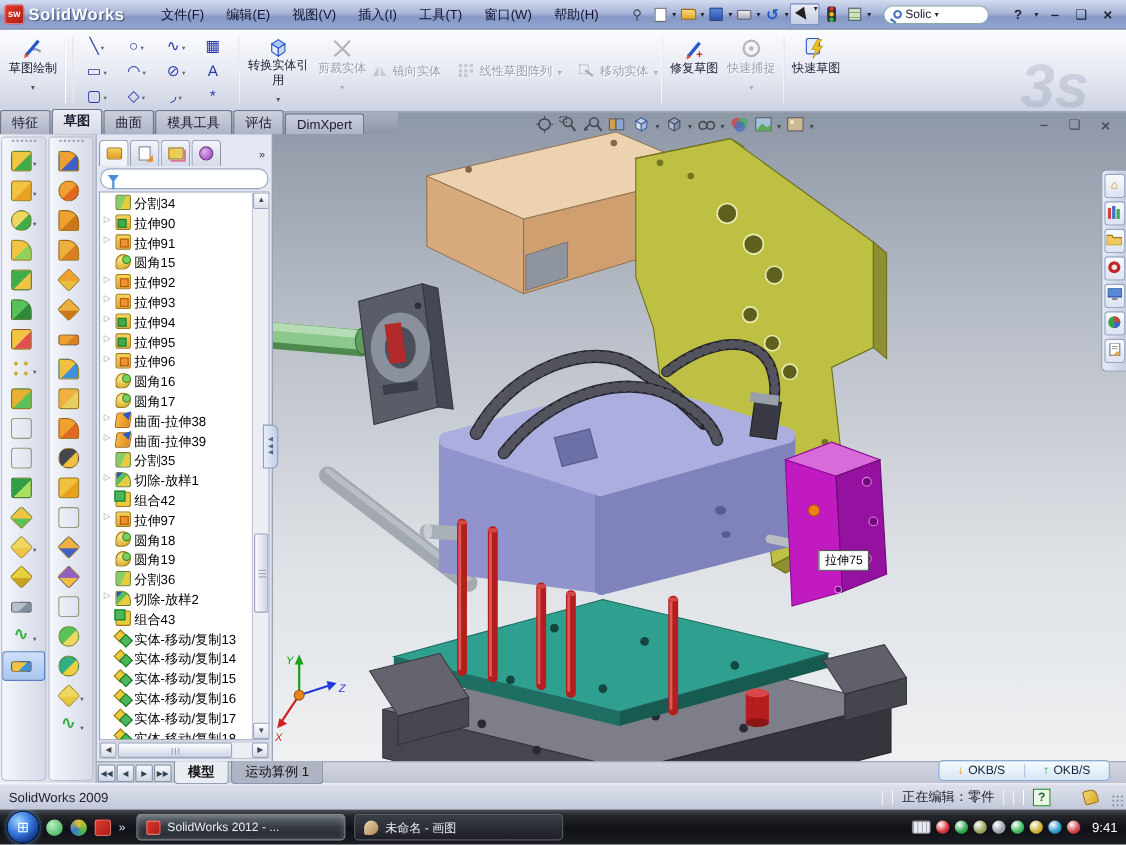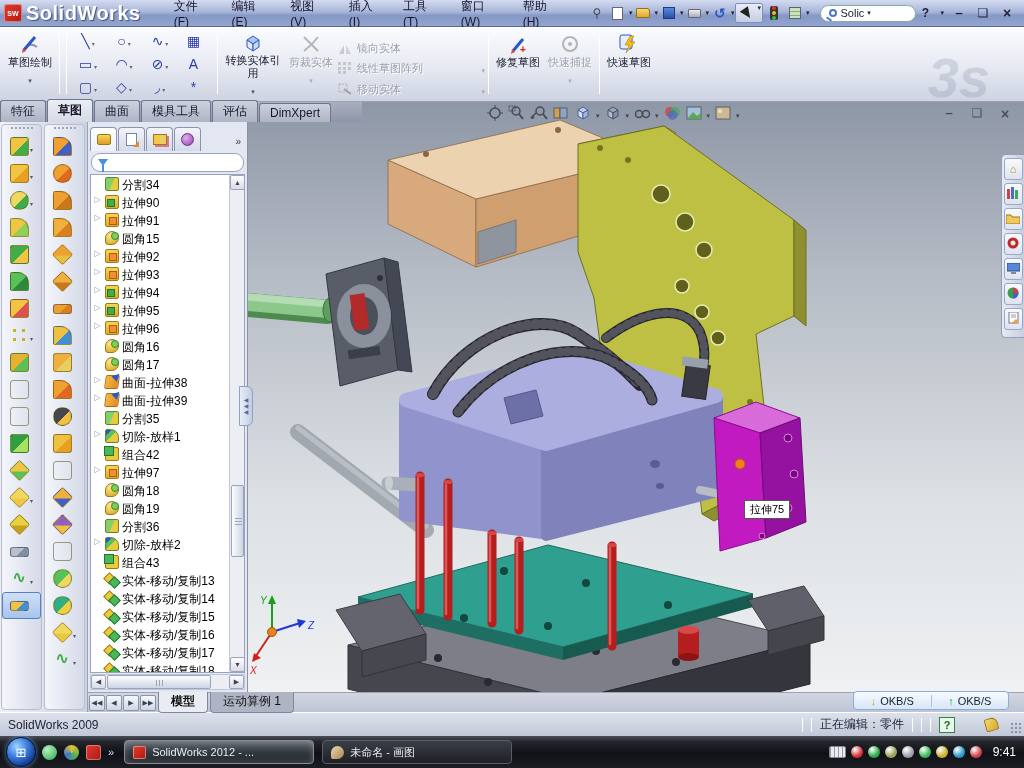--- a/index.html
+++ b/index.html
@@ -7,21 +7,21 @@
   #screen{position:relative;width:1024px;height:768px;background:#c8ccd8;overflow:hidden;}
 
   
   #titlebar{position:absolute;left:0;top:0;width:1024px;height:27px;
     background:linear-gradient(180deg,#d3dbf0 0%,#a9b6d8 45%,#8598c6 60%,#93a5ce 100%);
     display:flex;align-items:center;border-bottom:1px solid #5a6a96;}
   .logo{display:flex;align-items:center;gap:4px;padding:0 10px 0 4px;}
   .logo-cube{width:18px;height:18px;background:linear-gradient(135deg,#e23a2e 0%,#b01c14 100%);
     border-radius:3px;color:#fff;font-size:7px;font-weight:bold;display:flex;align-items:center;justify-content:center;
     box-shadow:inset 0 0 0 1px rgba(255,255,255,.4);}
-  .logo-text{color:#fff;font-size:20px;font-weight:bold;text-shadow:1px 1px 1px #44507a;letter-spacing:.5px;}
+  .logo-text{color:#fff;font-size:15px;font-weight:bold;text-shadow:1px 1px 1px #44507a;letter-spacing:.5px;}
   #menubar{display:flex;gap:2px;margin-left:14px;}
   .menu-item{font-size:12px;color:#14142e;padding:3px 9px;border-radius:2px;cursor:default;}
   .tb-icons{display:flex;align-items:center;gap:1px;margin-left:16px;}
   .tbi{width:20px;height:18px;display:flex;align-items:center;justify-content:center;font-size:12px;border-radius:2px;}
   .tbi .pg{width:11px;height:13px;background:#fff;border:1px solid #667;}
   .tbi .fold{width:14px;height:10px;background:linear-gradient(#f8d878,#e0a830);border:1px solid #96700e;border-radius:1px 3px 1px 1px;}
   .tbi .dsk{width:12px;height:12px;background:linear-gradient(#5a8ae0,#2850a8);border:1px solid #1c3c80;}
   .tbi .prn{width:13px;height:9px;background:linear-gradient(#eee,#aab);border:1px solid #667;border-radius:1px;}
   .tbi .undo{color:#2858c8;font-size:14px;font-weight:bold;}
   .tbi .sel{width:0;height:0;border-left:5px solid transparent;border-right:5px solid transparent;border-top:11px solid #222;transform:rotate(-35deg);}
@@ -50,21 +50,21 @@
   .cbtn .cico{height:24px;display:flex;align-items:center;justify-content:center;}
   .clbl{font-size:11px;line-height:13px;text-align:center;color:#1c1c30;}
   .cbtn.dis .clbl{color:#9ba0ae;text-shadow:1px 1px 0 #fff;}
   .cbtn.dis .cico{filter:grayscale(1) opacity(.45);}
   .cbtn .dcar::after{content:"\25BE";font-size:7px;color:#555;}
   .cbtn.dis .dcar::after{color:#aab;}
   #sketchgrid{display:grid;grid-template-columns:repeat(4,36px);grid-auto-rows:23px;align-content:center;}
   .sg-cell{display:flex;align-items:center;justify-content:center;gap:2px;}
   .sg-g{font-size:14px;color:#2a3ba8;line-height:14px;}
   .sg-car::after{content:"\25BE";font-size:6px;color:#667;}
-  #stackcol{display:flex;flex-direction:column;justify-content:flex-end;gap:3px;min-width:148px;}
+  #stackcol{display:flex;flex-direction:row;justify-content:center;gap:15px;min-width:148px;}
   .srow{display:flex;align-items:center;gap:5px;}
   .srow .slbl{font-size:11px;color:#9ba0ae;text-shadow:1px 1px 0 #fff;}
   .srow .scar{margin-left:auto;}
   .srow .scar::after{content:"\25BE";font-size:7px;color:#aab;}
   .sico{width:15px;height:13px;display:flex;align-items:center;justify-content:center;filter:grayscale(1) opacity(.5);}
   #watermark{position:absolute;right:34px;top:18px;font-size:56px;font-style:italic;color:rgba(110,124,152,.22);font-weight:bold;pointer-events:none;}
 
   
   #tabbar{position:absolute;left:0;top:102px;width:362px;height:20px;
     background:linear-gradient(#aab0c0,#8e95a8);display:flex;align-items:flex-end;z-index:5;}

